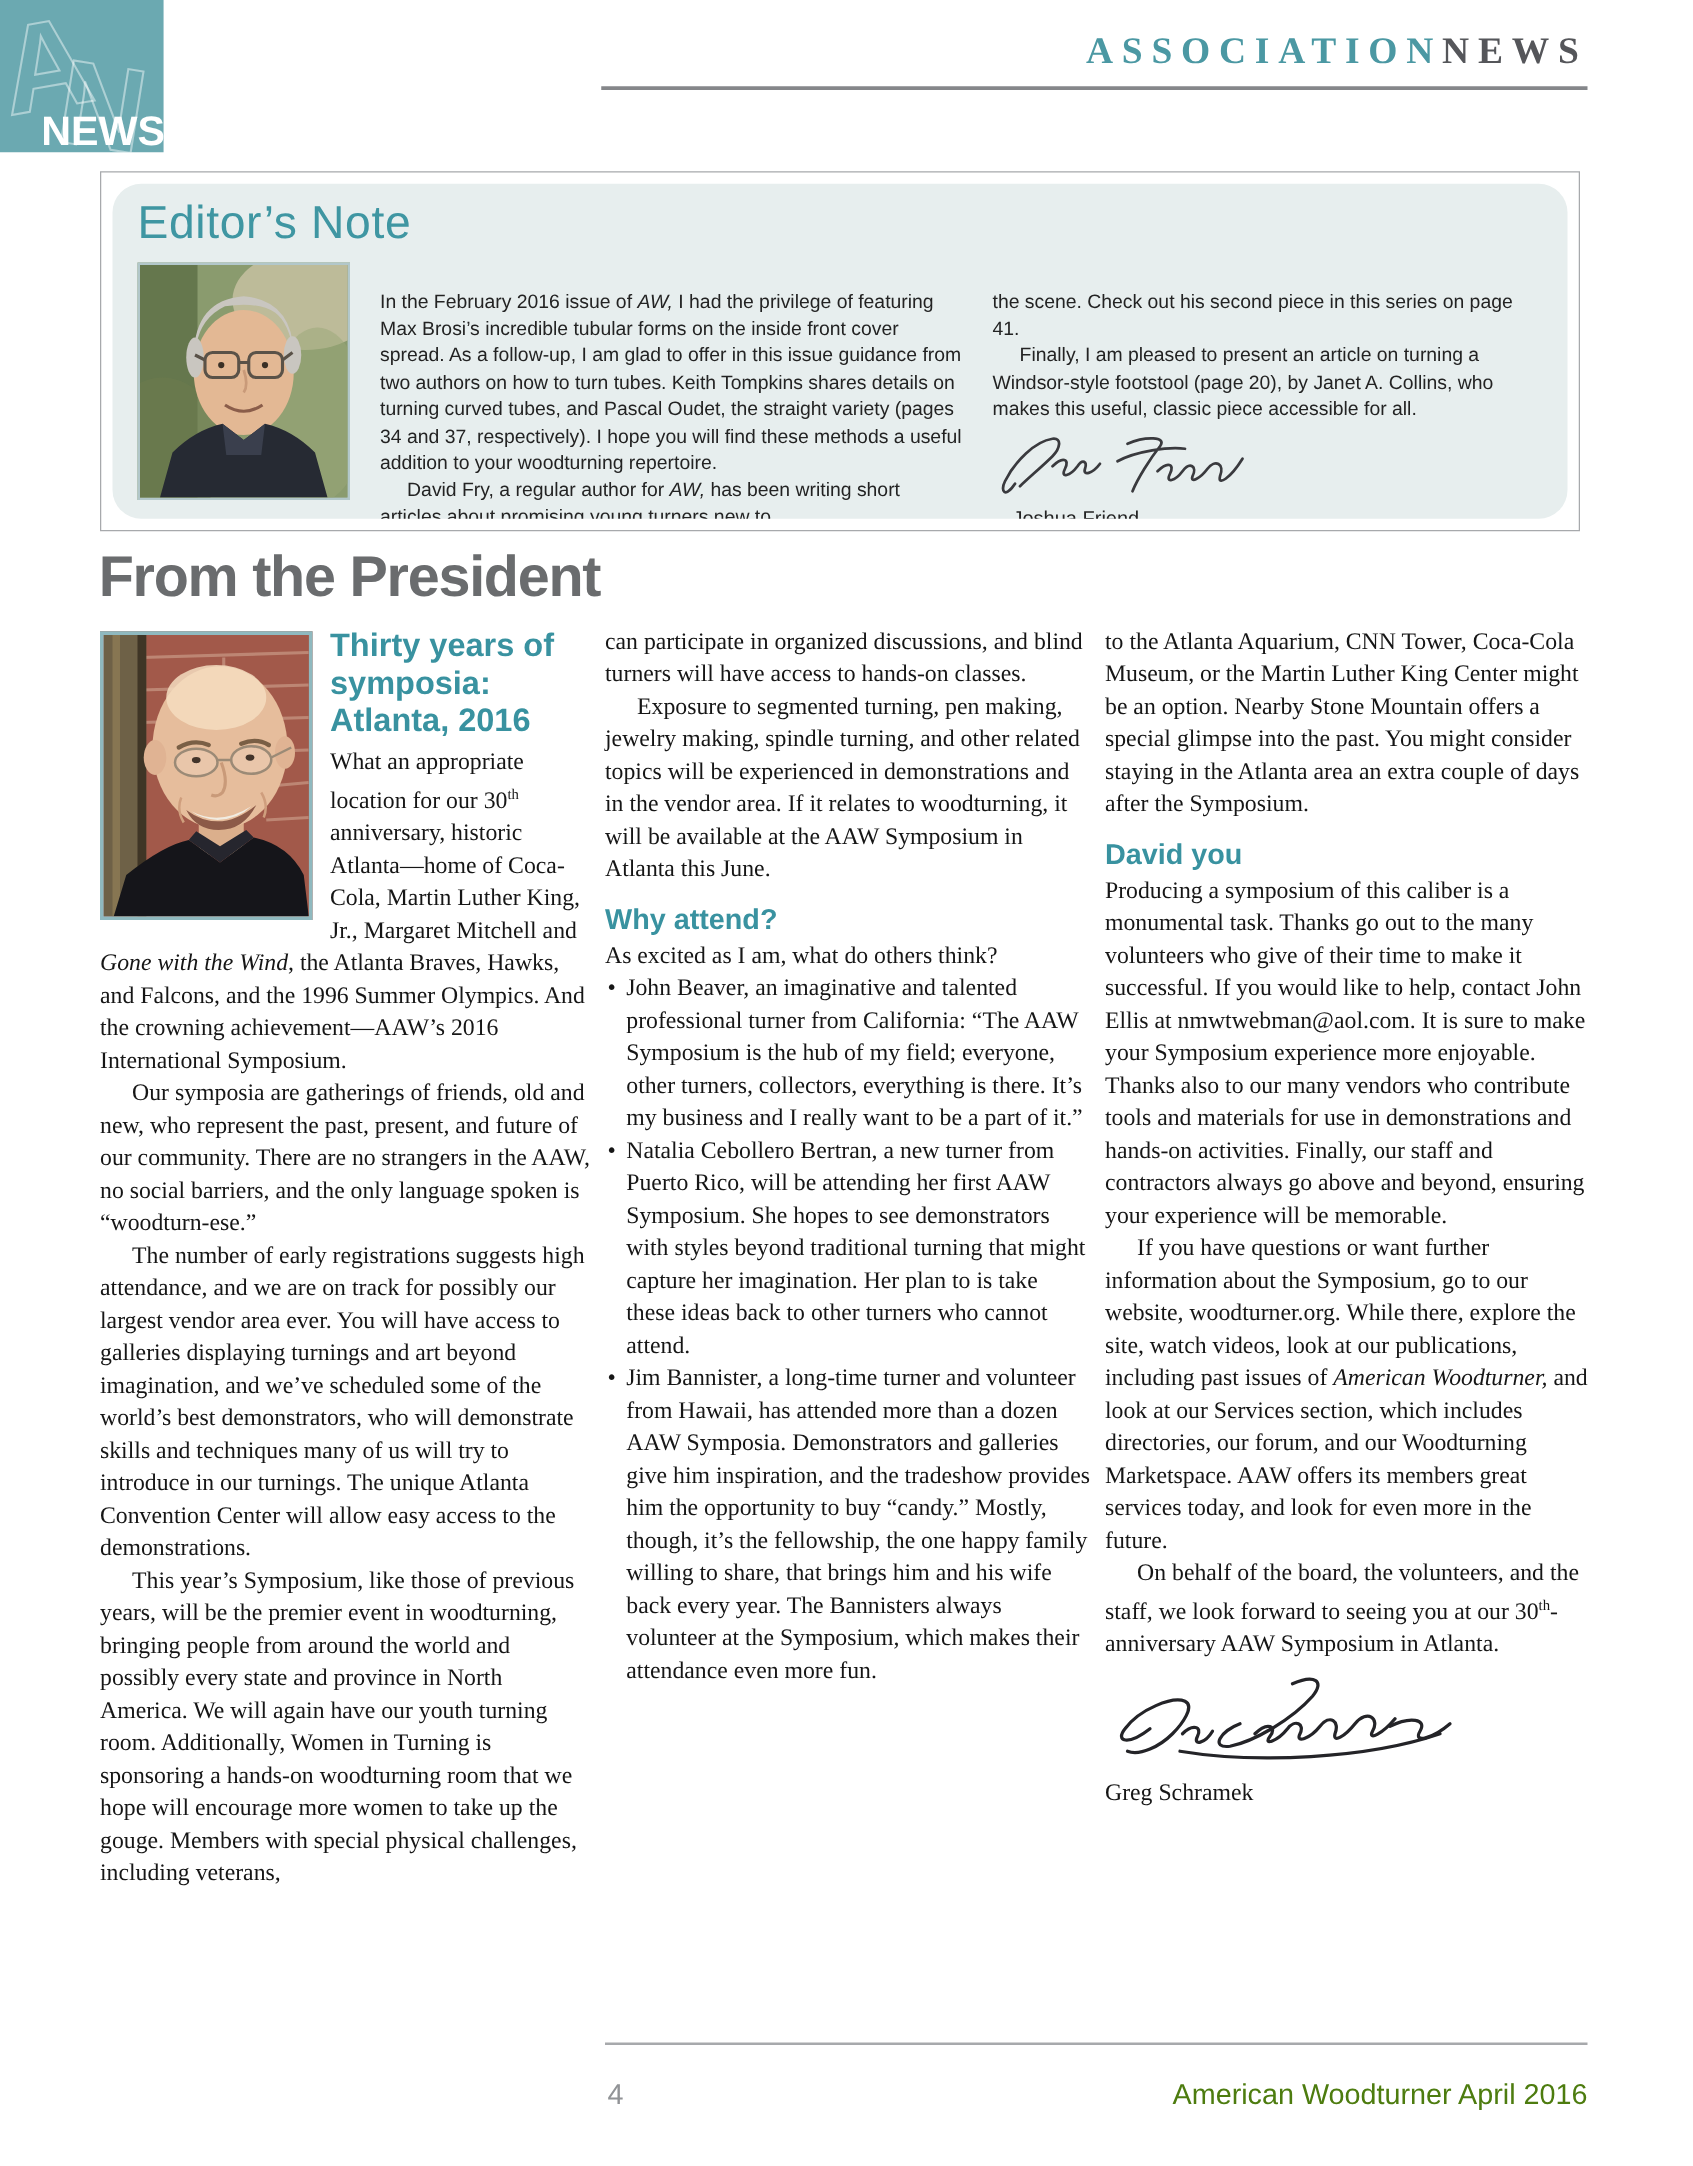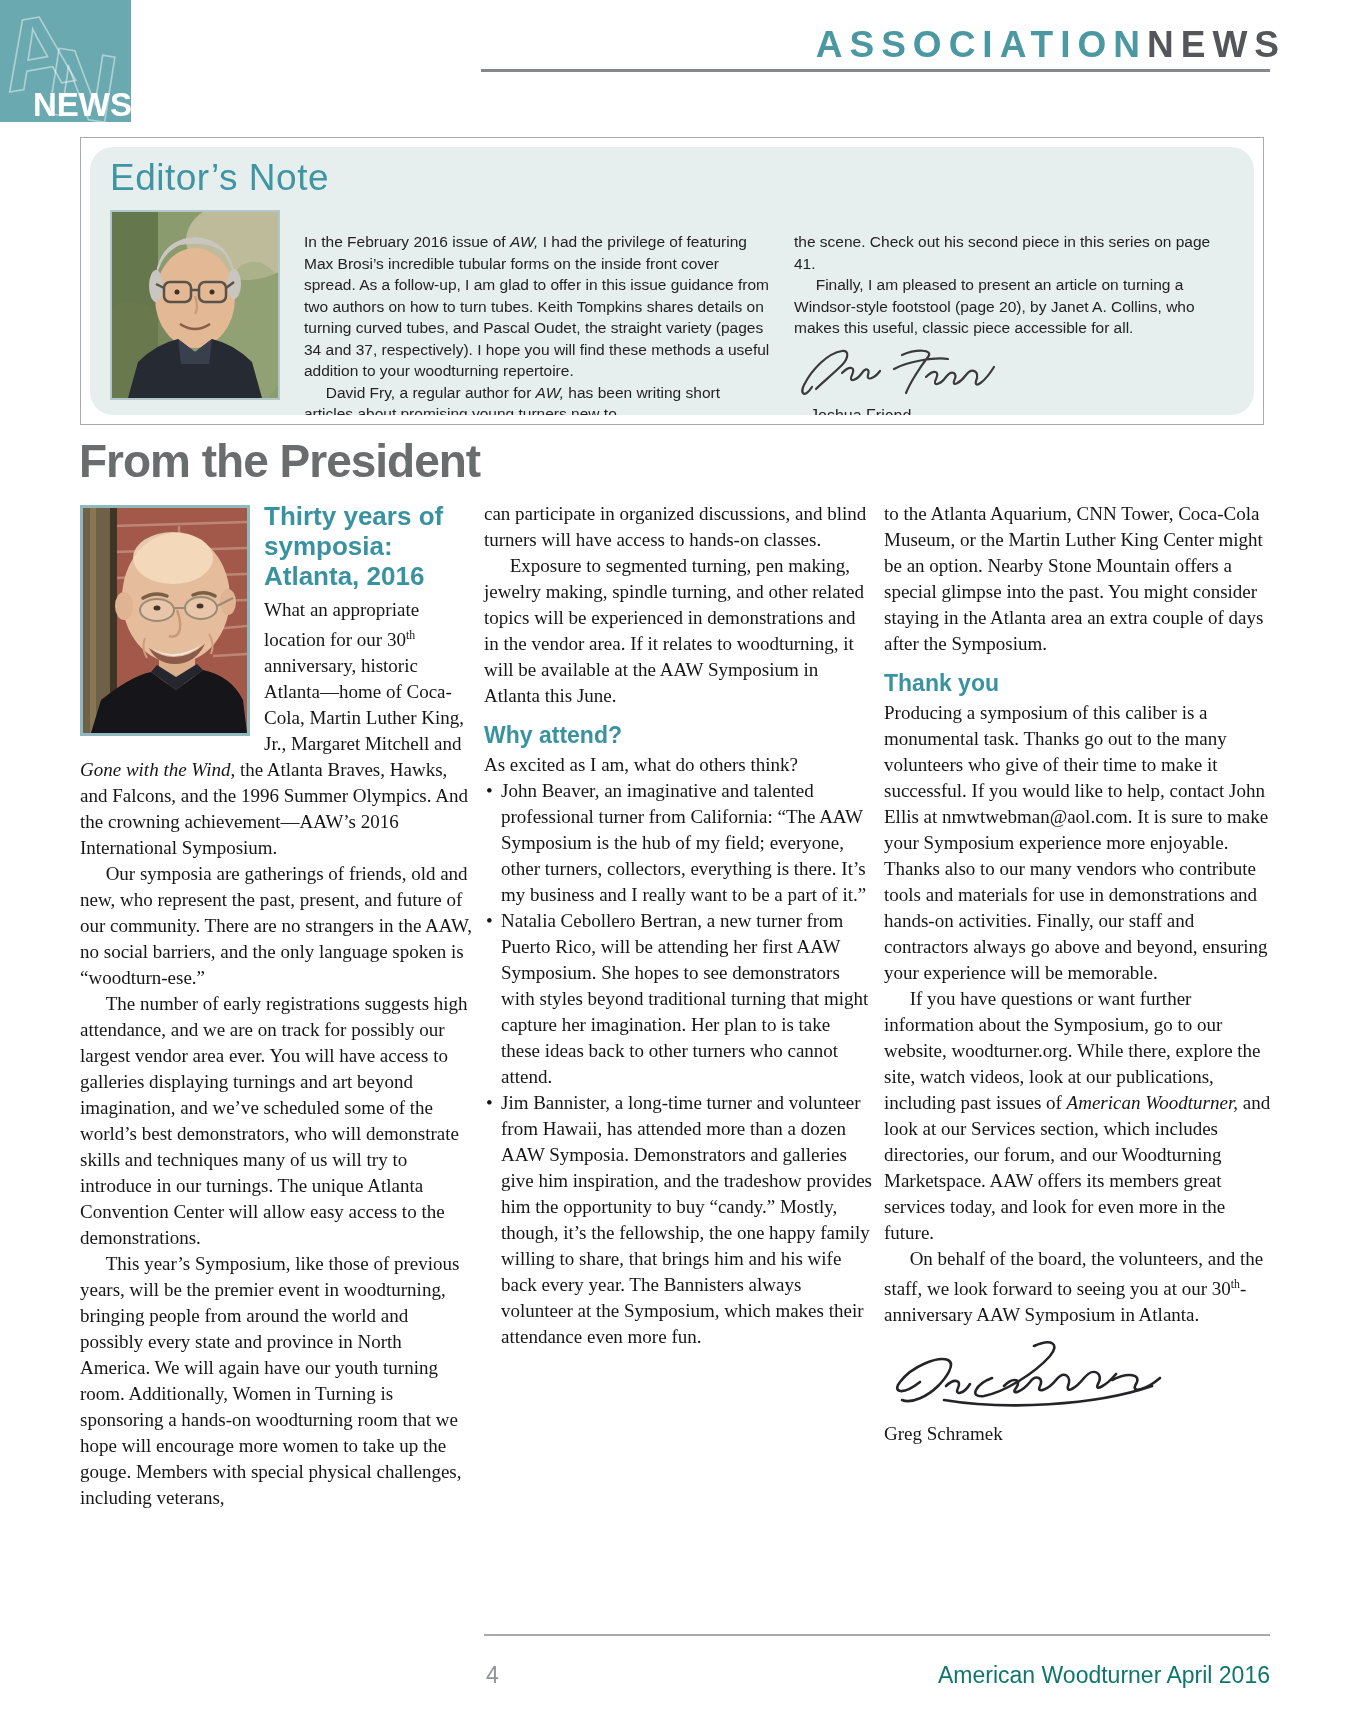--- a/index.html
+++ b/index.html
@@ -3,22 +3,22 @@
 <meta charset="utf-8">
 <style>
   html,body { margin:0; padding:0; }
   body {
     width:1354px; height:1733px; position:relative; background:#ffffff;
     font-family:"Liberation Sans", sans-serif; overflow:hidden;
   }
   
   .logo { position:absolute; left:0; top:0; width:131px; height:122px; }
   .assoc-title {
-    position:absolute; top:24px; right:68px;
-    font-size:37px; font-weight:bold; letter-spacing:7px; white-space:nowrap;
+    position:absolute; top:24px; right:84px;
+    font-size:30px; font-weight:bold; letter-spacing:7px; white-space:nowrap;font-family:Liberation Serif, serif;
   }
   .assoc-title .teal { color:#4b98a3; }
   .assoc-title .gray { color:#55565a; }
   .header-rule { position:absolute; left:481px; right:84px; top:69px; height:3px; background:#85878a; }
 
   
   .en-box {
     position:absolute; left:80px; top:137px; width:1184px; height:288px;
     border:1px solid #a7a9ac; background:#ffffff; padding:9px; box-sizing:border-box;
   }
@@ -66,21 +66,21 @@
   }
   ul.bullets { list-style:none; margin:0; padding:0; }
   ul.bullets li { padding-left:17px; position:relative; }
   ul.bullets li::before { content:"•"; position:absolute; left:2px; top:0; }
   .closing-sig { display:block; margin:6px 0 2px 0; }
   sup { font-size:0.62em; }
 
   
   .footer-rule { position:absolute; left:484px; right:84px; top:1634px; height:2px; background:#a7a9ac; }
   .footer-page { position:absolute; left:486px; top:1662px; font-size:23px; color:#919396; }
-  .footer-journal { position:absolute; right:84px; top:1662px; font-size:23px; color:#0f766e; }
+  .footer-journal { position:absolute; right:84px; top:1662px; font-size:23px; color:#4d7c0f; }
 </style>
 </head>
 <body>
 
 <div class="logo">
   <svg width="131" height="122" viewBox="0 0 131 122">
     <rect x="0" y="0" width="131" height="122" fill="#6ba9b1"></rect>
     <g font-family="Liberation Sans, sans-serif" font-weight="bold" fill="none" stroke="#ffffff" stroke-opacity="0.45" stroke-width="1.6">
       <text x="2" y="88" font-size="100" transform="rotate(-10 30 60)">A</text>
       <text x="48" y="118" font-size="96" transform="rotate(9 80 80)">N</text>
@@ -205,21 +205,21 @@
   <p>As excited as I am, what do others think?</p>
   <ul class="bullets">
     <li>John Beaver, an imaginative and talented professional turner from California: “The AAW Symposium is the hub of my field; everyone, other turners, collectors, everything is there. It’s my business and I really want to be a part of it.”</li>
     <li>Natalia Cebollero Bertran, a new turner from Puerto Rico, will be attending her first AAW Symposium. She hopes to see demonstrators with styles beyond traditional turning that might capture her imagination. Her plan to is take these ideas back to other turners who cannot attend.</li>
     <li>Jim Bannister, a long-time turner and volunteer from Hawaii, has attended more than a dozen AAW Symposia. Demonstrators and galleries give him inspiration, and the tradeshow provides him the opportunity to buy “candy.” Mostly, though, it’s the fellowship, the one happy family willing to share, that brings him and his wife back every year. The Bannisters always volunteer at the Symposium, which makes their attendance even more fun.</li>
   </ul>
 </div>
 
 <div class="col col-3">
   <p>to the Atlanta Aquarium, CNN Tower, Coca-Cola Museum, or the Martin Luther King Center might be an option. Nearby Stone Mountain offers a special glimpse into the past. You might consider staying in the Atlanta area an extra couple of days after the Symposium.</p>
-  <h4 class="teal-head">Thank you</h4>
+  <h4 class="teal-head">David you</h4>
   <p>Producing a symposium of this caliber is a monumental task. Thanks go out to the many volunteers who give of their time to make it successful. If you would like to help, contact John Ellis at nmwtwebman@aol.com. It is sure to make your Symposium experience more enjoyable. Thanks also to our many vendors who contribute tools and materials for use in demonstrations and hands-on activities. Finally, our staff and contractors always go above and beyond, ensuring your experience will be memorable.</p>
   <p class="ind"><span>If you have questions or want further information about the Symposium, go to our website, woodturner.org. While there, explore the site, watch videos, look at our publications, including past issues of </span><em>American Woodturner,</em><span> and look at our Services section, which includes directories, our forum, and our Woodturning Marketspace. AAW offers its members great services today, and look for even more in the future.</span></p>
   <p class="ind"><span>On behalf of the board, the volunteers, and the staff, we look forward to seeing you at our 30</span><sup>th</sup><span>-anniversary AAW Symposium in Atlanta.</span></p>
   <svg class="closing-sig" width="300" height="85" viewBox="0 0 300 85">
     <g stroke="#242428" stroke-width="2.6" fill="none" stroke-linecap="round">
       <path d="M36,48 C18,62 8,58 16,48 C28,32 54,22 64,26 C72,30 62,44 54,52 C44,62 28,70 18,66"></path>
       <path d="M62,52 C70,44 78,46 74,54 C70,62 80,60 86,50"></path>
       <path d="M150,12 C168,4 176,10 166,22 C150,40 120,58 100,62 C84,64 92,50 108,44"></path>
       <path d="M120,52 C130,42 138,46 132,54 C126,62 138,58 146,48 C152,40 160,44 156,52 C152,60 164,56 172,46 C180,36 188,42 184,52 C182,60 192,54 200,44 C210,32 220,40 214,50 C210,58 222,52 232,40"></path>
       <path d="M228,46 C244,38 258,40 252,50 C246,60 262,56 276,44"></path>

